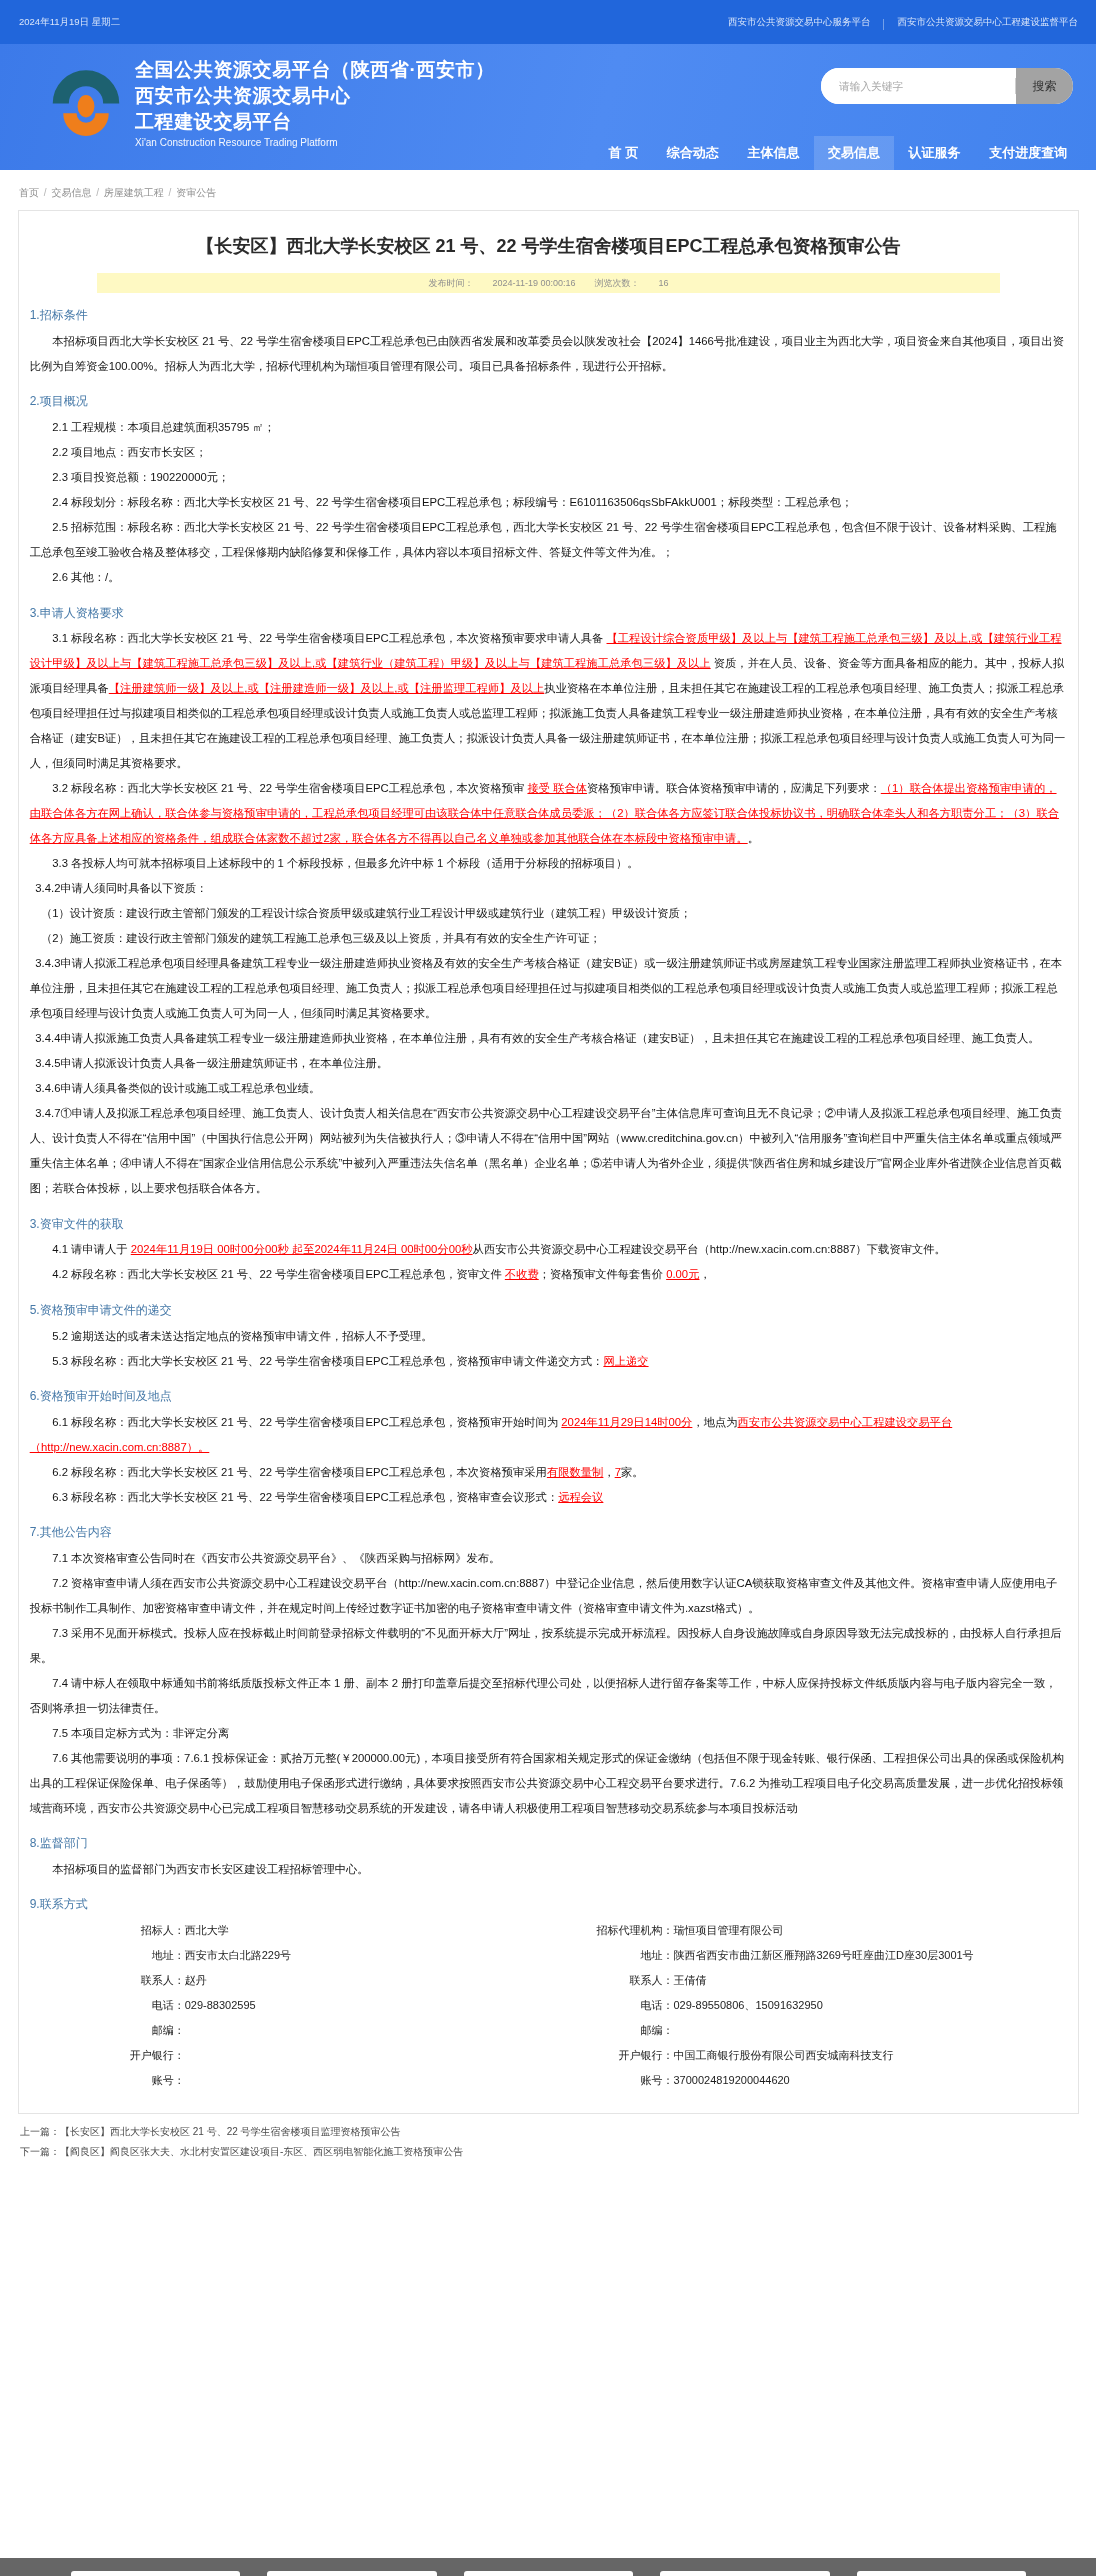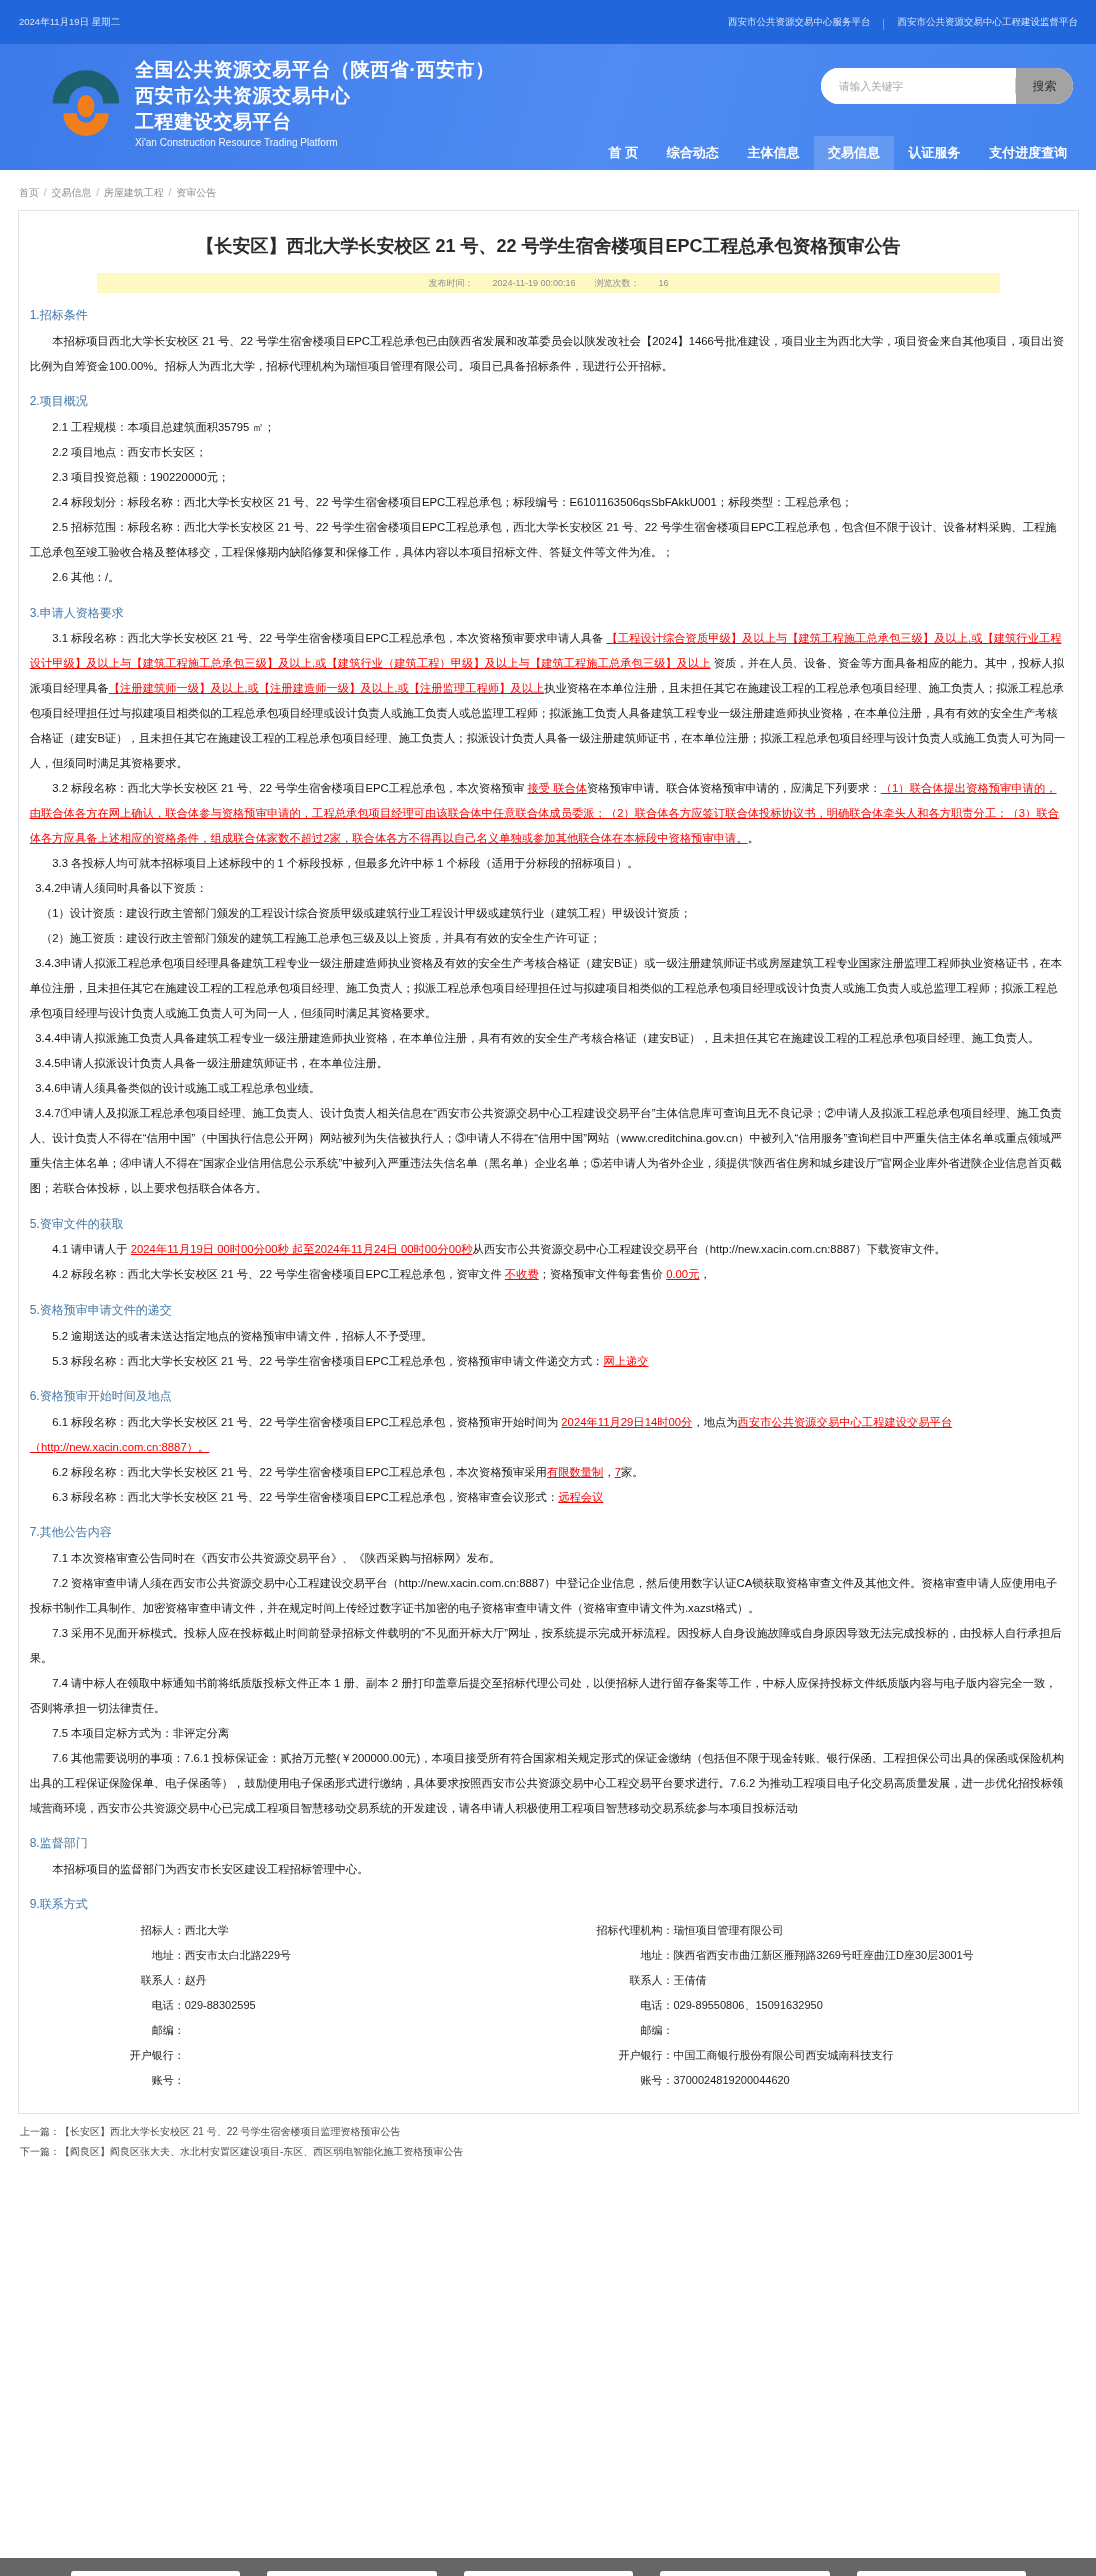--- a/index.html
+++ b/index.html
@@ -178,21 +178,21 @@
         <p class="para ph"><span class="run">3.4.2申请人须同时具备以下资质：</span></p>
         <p class="para p1"><span class="run">（1）设计资质：建设行政主管部门颁发的工程设计综合资质甲级或建筑行业工程设计甲级或建筑行业（建筑工程）甲级设计资质；</span></p>
         <p class="para p1"><span class="run">（2）施工资质：建设行政主管部门颁发的建筑工程施工总承包三级及以上资质，并具有有效的安全生产许可证；</span></p>
         <p class="para ph"><span class="run">3.4.3申请人拟派工程总承包项目经理具备建筑工程专业一级注册建造师执业资格及有效的安全生产考核合格证（建安B证）或一级注册建筑师证书或房屋建筑工程专业国家注册监理工程师执业资格证书，在本单位注册，且未担任其它在施建设工程的工程总承包项目经理、施工负责人；拟派工程总承包项目经理担任过与拟建项目相类似的工程总承包项目经理或设计负责人或施工负责人或总监理工程师；拟派工程总承包项目经理与设计负责人或施工负责人可为同一人，但须同时满足其资格要求。</span></p>
         <p class="para ph"><span class="run">3.4.4申请人拟派施工负责人具备建筑工程专业一级注册建造师执业资格，在本单位注册，具有有效的安全生产考核合格证（建安B证），且未担任其它在施建设工程的工程总承包项目经理、施工负责人。</span></p>
         <p class="para ph"><span class="run">3.4.5申请人拟派设计负责人具备一级注册建筑师证书，在本单位注册。</span></p>
         <p class="para ph"><span class="run">3.4.6申请人须具备类似的设计或施工或工程总承包业绩。</span></p>
         <p class="para ph"><span class="run">3.4.7①申请人及拟派工程总承包项目经理、施工负责人、设计负责人相关信息在“西安市公共资源交易中心工程建设交易平台”主体信息库可查询且无不良记录；②申请人及拟派工程总承包项目经理、施工负责人、设计负责人不得在“信用中国”（中国执行信息公开网）网站被列为失信被执行人；③申请人不得在“信用中国”网站（www.creditchina.gov.cn）中被列入“信用服务”查询栏目中严重失信主体名单或重点领域严重失信主体名单；④申请人不得在“国家企业信用信息公示系统”中被列入严重违法失信名单（黑名单）企业名单；⑤若申请人为省外企业，须提供“陕西省住房和城乡建设厅”官网企业库外省进陕企业信息首页截图；若联合体投标，以上要求包括联合体各方。</span></p>
       </section>
       <section class="section">
-        <h2 class="sec-h">5.资审文件的获取</h2>
+        <h2 class="sec-h">3.资审文件的获取</h2>
         <p class="para p2"><span class="run">4.1 请申请人于 </span><span class="run-red">2024年11月19日 00时00分00秒 起至2024年11月24日 00时00分00秒</span><span class="run">从西安市公共资源交易中心工程建设交易平台（http://new.xacin.com.cn:8887）下载资审文件。</span></p>
         <p class="para p2"><span class="run">4.2 标段名称：西北大学长安校区 21 号、22 号学生宿舍楼项目EPC工程总承包，资审文件 </span><span class="run-red">不收费</span><span class="run">；资格预审文件每套售价 </span><span class="run-red">0.00元</span><span class="run">，</span></p>
       </section>
       <section class="section">
         <h2 class="sec-h">5.资格预审申请文件的递交</h2>
         <p class="para p2"><span class="run">5.2 逾期送达的或者未送达指定地点的资格预审申请文件，招标人不予受理。</span></p>
         <p class="para p2"><span class="run">5.3 标段名称：西北大学长安校区 21 号、22 号学生宿舍楼项目EPC工程总承包，资格预审申请文件递交方式：</span><span class="run-red">网上递交</span></p>
       </section>
       <section class="section">
         <h2 class="sec-h">6.资格预审开始时间及地点</h2>

